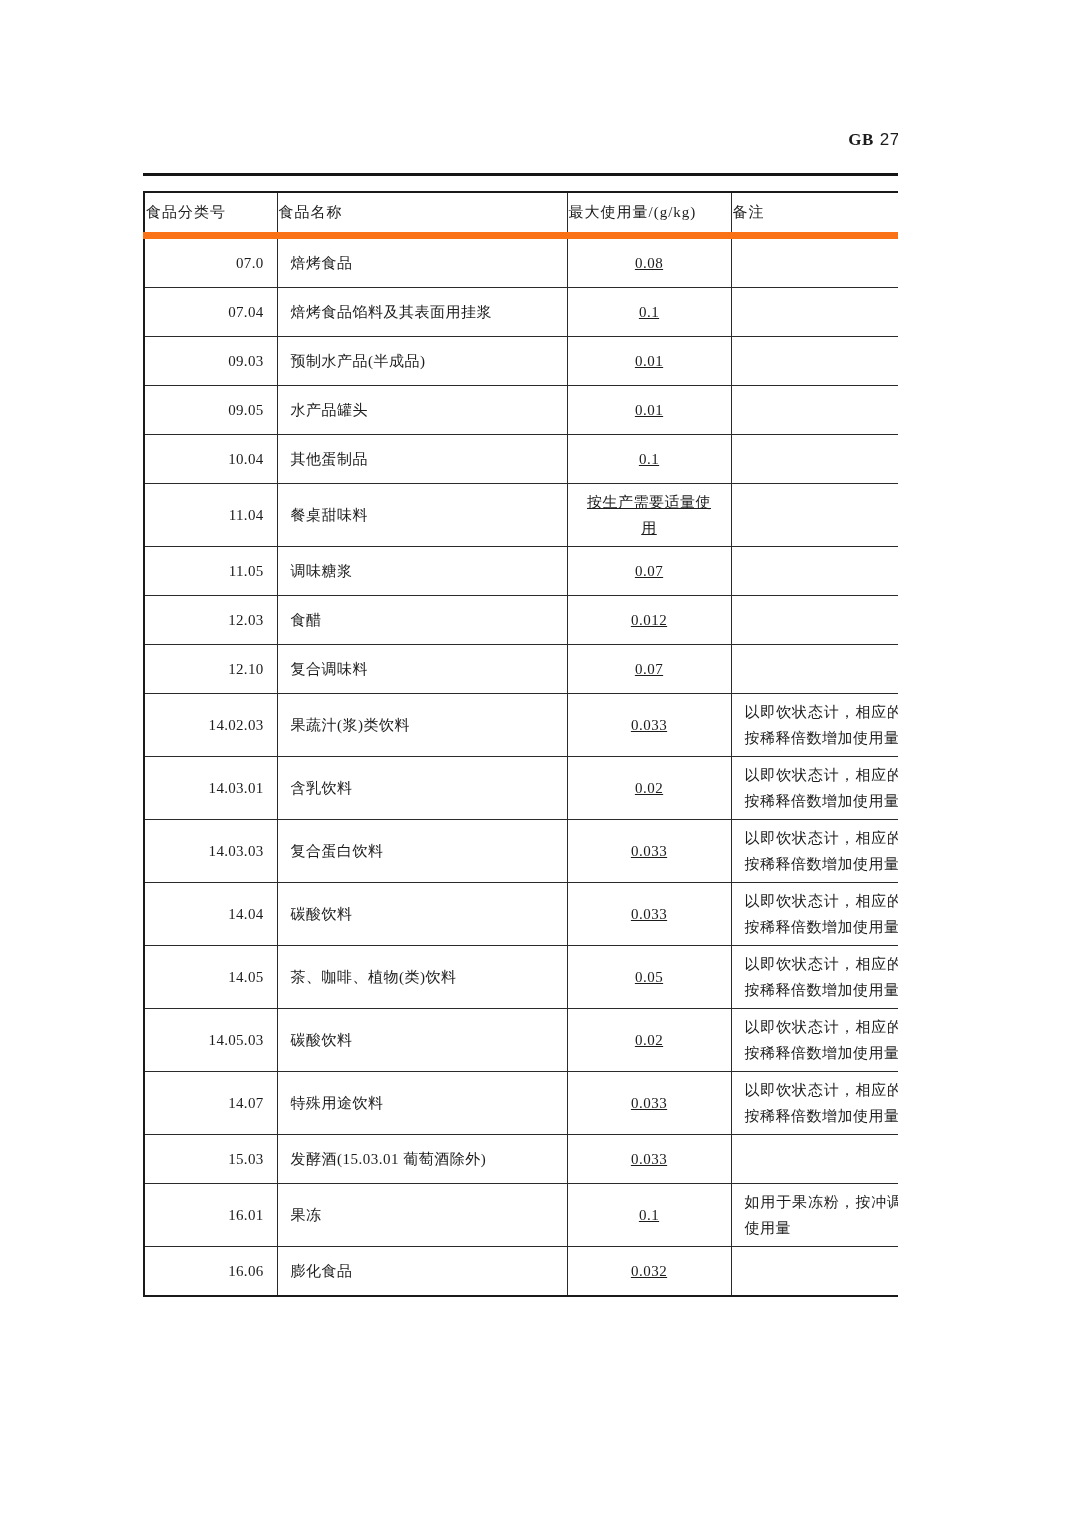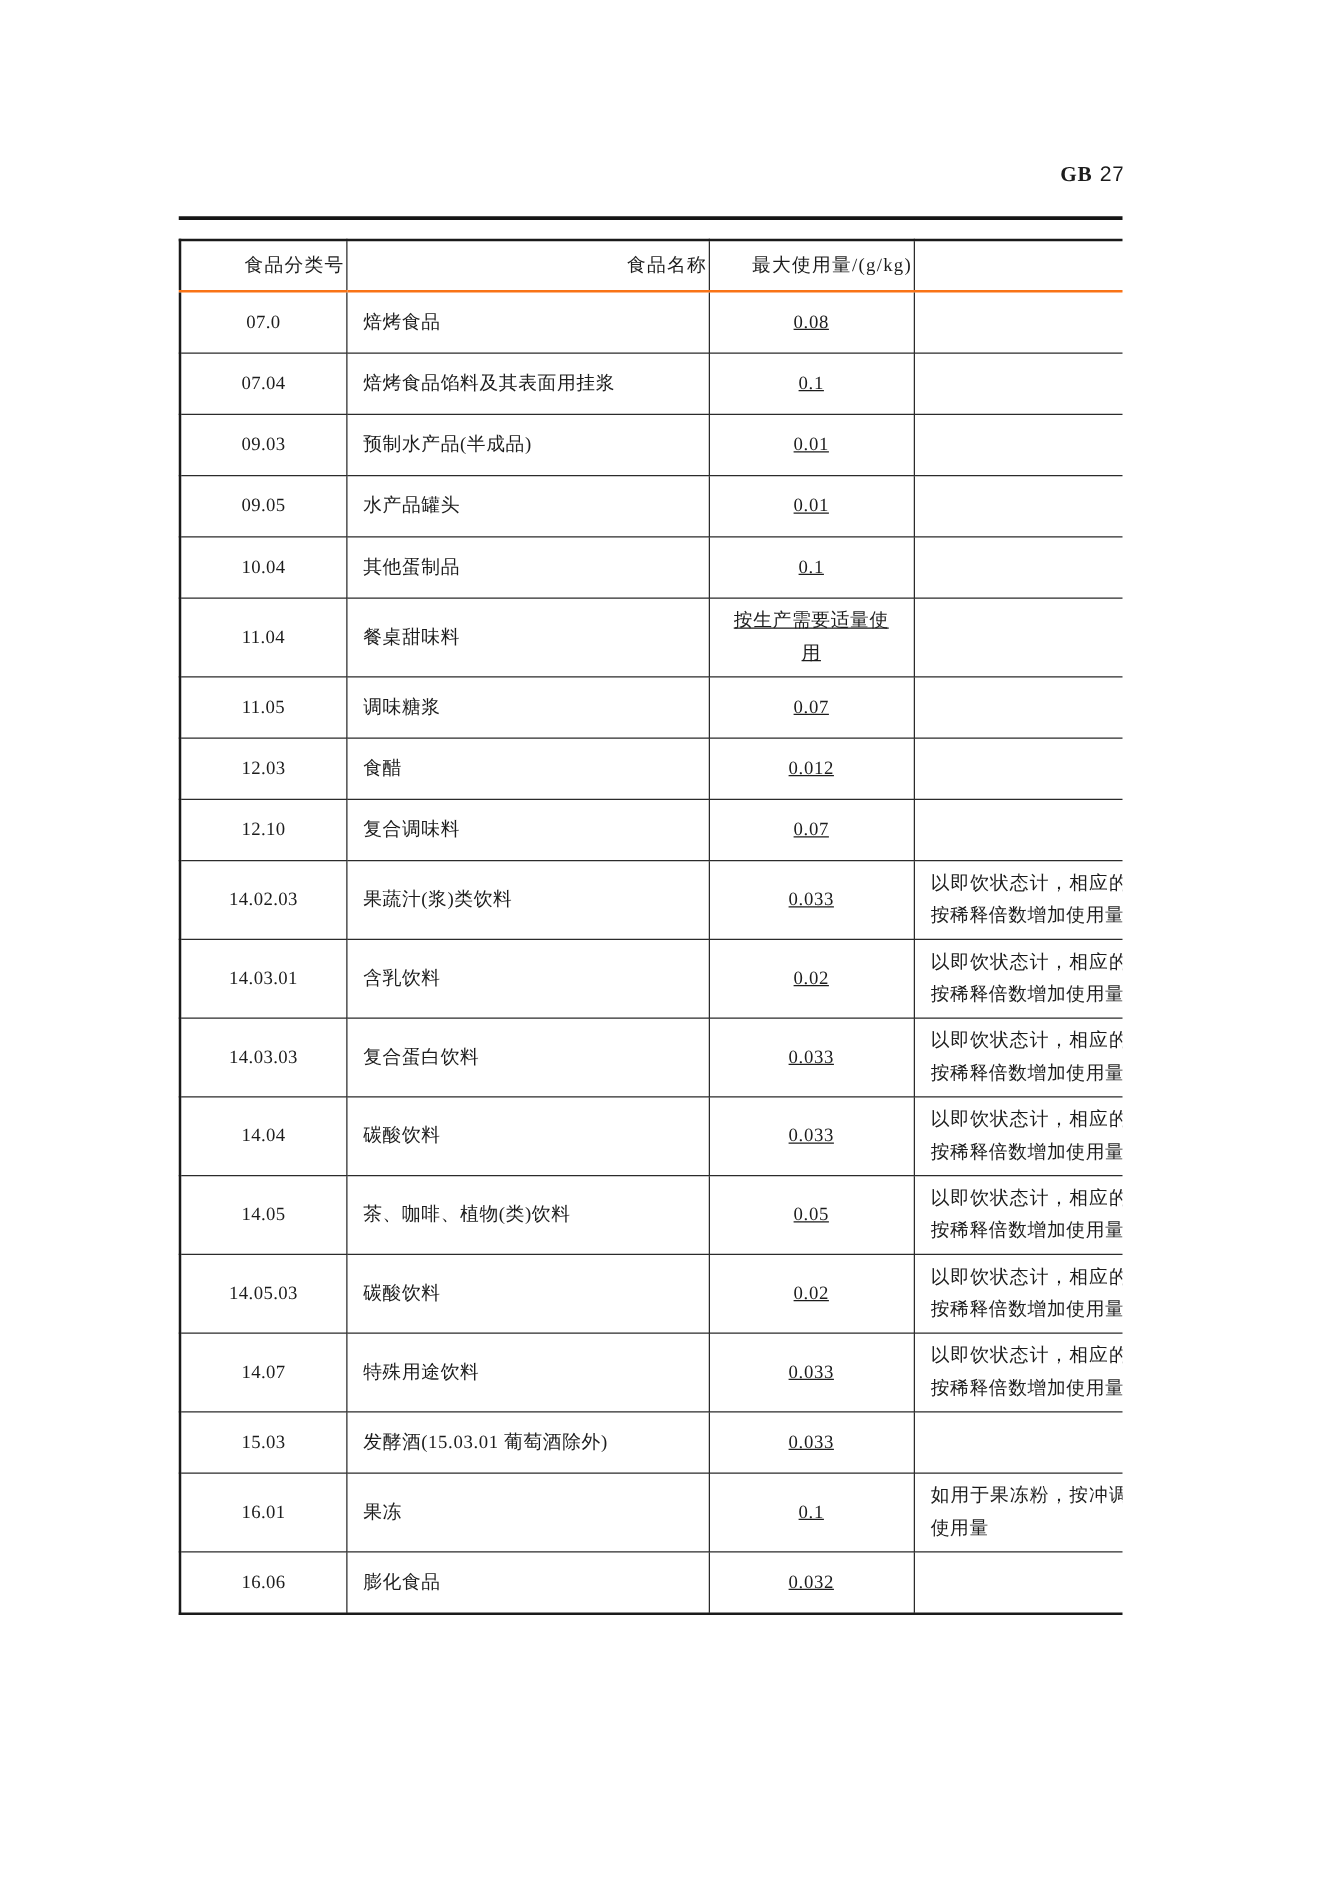--- a/index.html
+++ b/index.html
@@ -63,32 +63,32 @@
 
   table.std-table th,
   table.std-table td {
     border: 1px solid #2b2b2b;
     vertical-align: middle;
   }
   table.std-table {
     border: 2px solid #1a1a1a;
   }
   table.std-table thead th {
-    border-bottom: 2px solid #f97316;
+    border-bottom: 7px solid #f97316;
     height: 37px;
     font-weight: normal;
-    text-align: right;
+    text-align: left;
     letter-spacing: 1px;
   }
   table.std-table td {
     height: 38px;
     padding: 5px 13px;
     line-height: 26px;
   }
-  td.c-code { text-align: center; letter-spacing: 0.3px; }
+  td.c-code { text-align: right; letter-spacing: 0.3px; }
   td.c-name { text-align: left; letter-spacing: 0.5px; }
   td.c-max  { text-align: center; padding-left: 4px; padding-right: 4px; letter-spacing: 0.5px; text-decoration: underline; }
   td.c-note { text-align: justify; text-justify: inter-character; letter-spacing: 0.5px; }
 </style>
 </head>
 <body>
 
 <div class="page">
   <div class="content">
 

